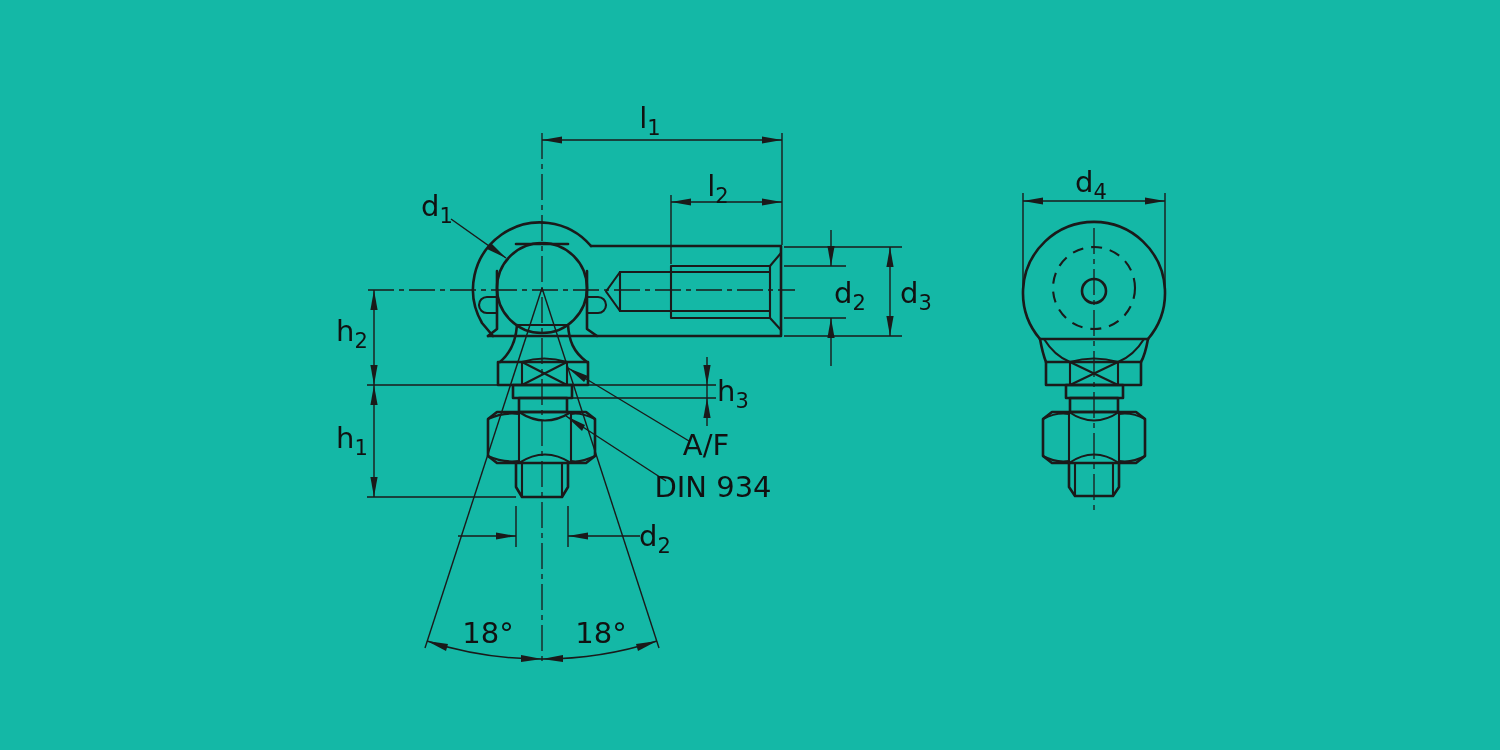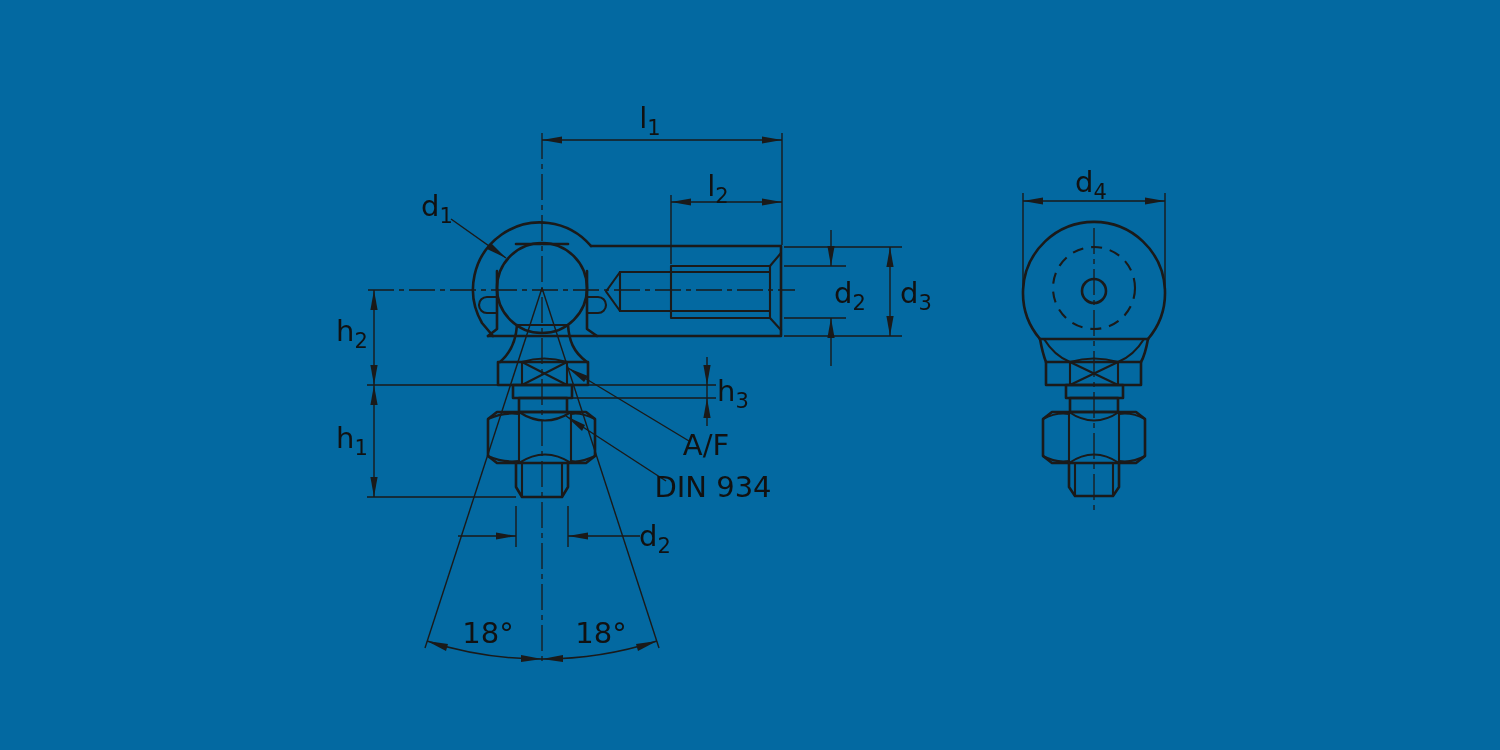--- a/index.html
+++ b/index.html
@@ -1,16 +1,16 @@
 <!DOCTYPE html>
 <html><head>
 <meta charset="utf-8">
 <style>
   html,body{margin:0;padding:0;background:#fff;}
-  .stage{position:relative;width:1500px;height:750px;background:#0369a1;overflow:hidden;
+  .stage{position:relative;width:1500px;height:750px;background:#14b8a6;overflow:hidden;
          font-family:"DejaVu Sans","Liberation Sans",sans-serif;}
   svg{display:block}
   
   .ol{stroke:#1a1a1a;stroke-width:2.6;fill:none;stroke-linejoin:round;stroke-linecap:round}
   .md{stroke:#1a1a1a;stroke-width:2.1;fill:none;stroke-linejoin:round;stroke-linecap:round}
   .tn{stroke:#1a1a1a;stroke-width:1.4;fill:none;stroke-linecap:butt}
   .cl{stroke:#1a1a1a;stroke-width:1.3;fill:none;stroke-dasharray:26 5 5 5}
   .dash{stroke:#1a1a1a;stroke-width:2.1;fill:none;stroke-dasharray:11 8}
   .ah{fill:#1a1a1a;stroke:none}
   text{font-family:"DejaVu Sans","Liberation Sans",sans-serif;font-size:29px;fill:#111}

